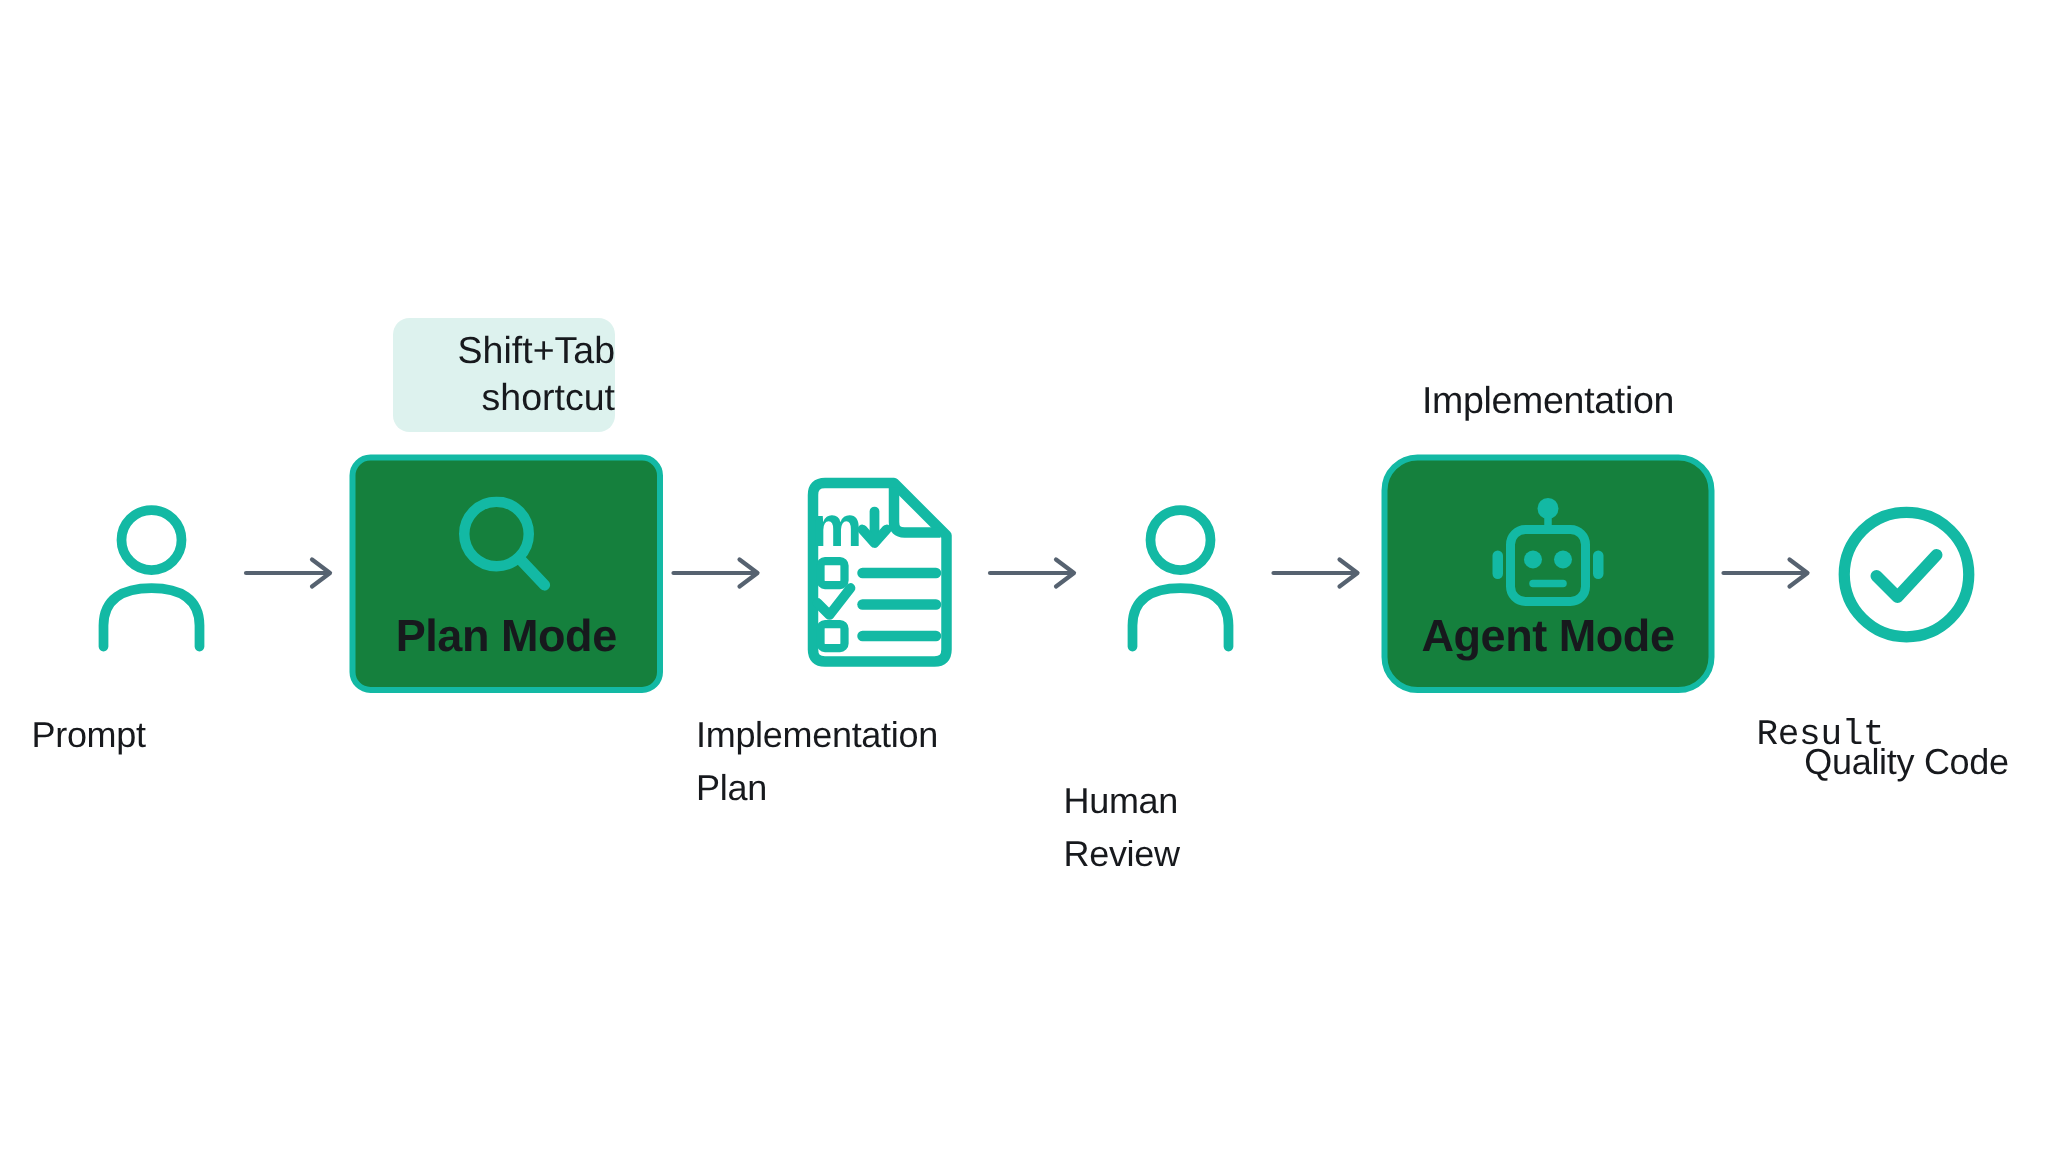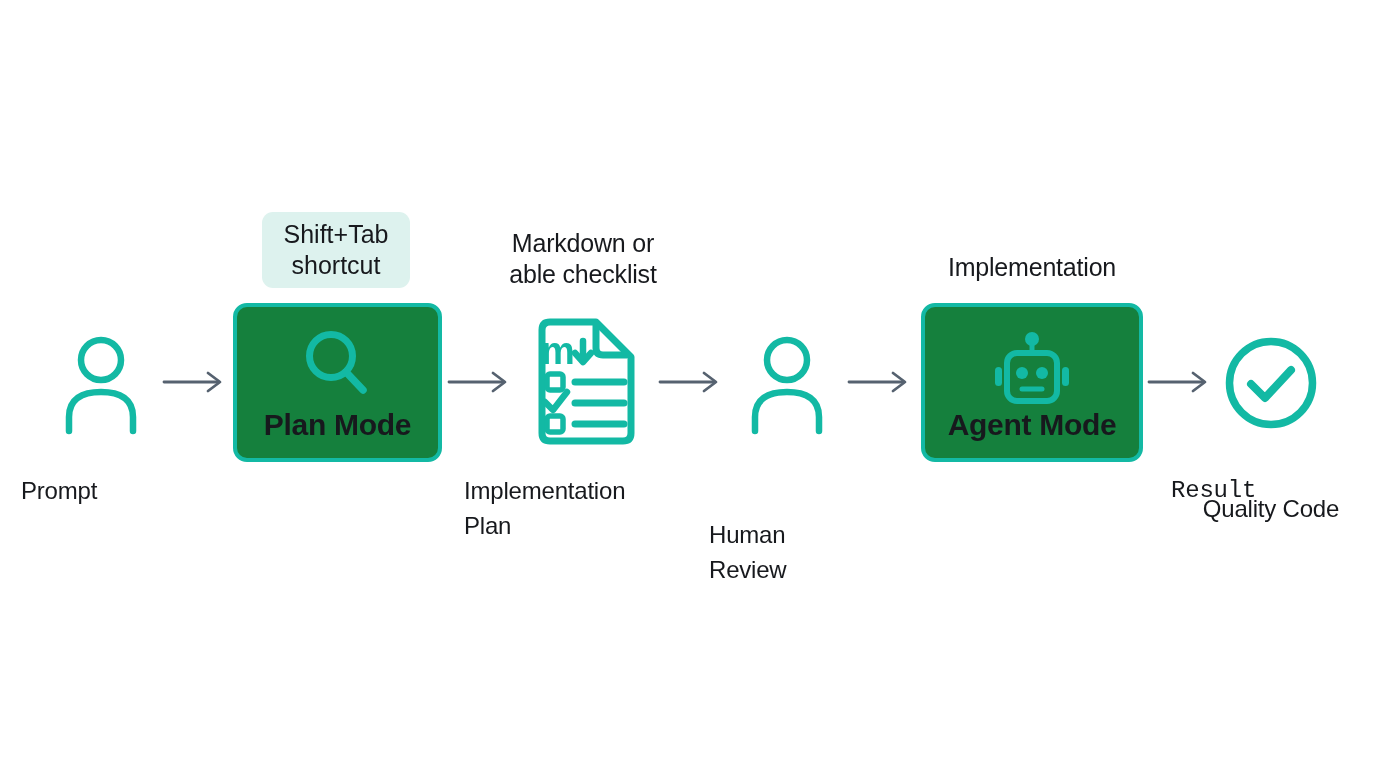--- a/index.html
+++ b/index.html
@@ -42,21 +42,21 @@
     letter-spacing: -0.3px;
     color: var(--text);
   }
 
   .badge {
     position: absolute;
     background: var(--badge-bg);
     border-radius: 11px;
     display: flex;
     flex-direction: column;
-    align-items: center;
+    align-items: flex-end;
     justify-content: center;
     font-size: 25px;
     line-height: 31px;
     text-align: center;
   }
 
   .label {
     position: absolute;
     font-size: 24px;
     line-height: 35px;
@@ -109,24 +109,20 @@
     <div class="box-title">Plan Mode</div>
   </div>
 
   <div class="abs arrowc" style="left:447px; top:370px;">
     <svg width="68" height="24" viewBox="0 0 68 24" fill="none">
       <line x1="2" y1="12" x2="56" y2="12" stroke="currentColor" stroke-width="2.8" stroke-linecap="round"></line>
       <polyline points="46,3 58,12 46,21" stroke="currentColor" stroke-width="2.8" fill="none" stroke-linecap="round" stroke-linejoin="round"></polyline>
     </svg>
   </div>
 
-  <div class="note" style="left:463px; top:228px; width:240px;">
-    <div>Markdown or</div>
-    <div>able checklist</div>
-  </div>
 
   <div class="abs teal" style="left:533px; top:317px;">
     <svg width="104" height="130" viewBox="0 0 104 130" fill="none">
       <path d="M17 5 H63 L98 40 V116 Q98 124 90 124 H17 Q9 124 9 116 V13 Q9 5 17 5 Z" stroke="currentColor" stroke-width="7" stroke-linejoin="round"></path>
       <path d="M63 8 V31 Q63 38 70 38 H94" stroke="currentColor" stroke-width="7" stroke-linejoin="round"></path>
       <text x="8" y="47" font-size="38" font-weight="800" fill="currentColor" font-family="Liberation Sans, DejaVu Sans, sans-serif">m</text>
       <line x1="50" y1="24" x2="50" y2="42" stroke="currentColor" stroke-width="6.5" stroke-linecap="round"></line>
       <polyline points="42,36 50,45 58,36" stroke="currentColor" stroke-width="6.5" fill="none" stroke-linecap="round" stroke-linejoin="round"></polyline>
       <rect x="14" y="57" width="16" height="16" rx="3" stroke="currentColor" stroke-width="5.5"></rect>
       <line x1="42" y1="65" x2="91" y2="65" stroke="currentColor" stroke-width="7" stroke-linecap="round"></line>
@@ -163,21 +159,21 @@
 
   <div class="abs arrowc" style="left:847px; top:370px;">
     <svg width="68" height="24" viewBox="0 0 68 24" fill="none">
       <line x1="2" y1="12" x2="56" y2="12" stroke="currentColor" stroke-width="2.8" stroke-linecap="round"></line>
       <polyline points="46,3 58,12 46,21" stroke="currentColor" stroke-width="2.8" fill="none" stroke-linecap="round" stroke-linejoin="round"></polyline>
     </svg>
   </div>
 
   <div class="note" style="left:912px; top:252px; width:240px;">Implementation</div>
 
-  <div class="node-box" style="left:921px; top:303px; width:222px; height:159px;">
+  <div class="node-box" style="left:921px; top:303px; width:222px; height:159px;border-radius:24px;">
     <span class="box-icon teal">
       <svg width="78" height="76" viewBox="0 0 78 76" fill="none">
         <circle cx="39" cy="8" r="7" fill="currentColor"></circle>
         <line x1="39" y1="13" x2="39" y2="22" stroke="currentColor" stroke-width="5"></line>
         <rect x="14" y="22" width="50" height="48" rx="10" stroke="currentColor" stroke-width="6"></rect>
         <rect x="2" y="36" width="7" height="19" rx="3.5" fill="currentColor"></rect>
         <rect x="69" y="36" width="7" height="19" rx="3.5" fill="currentColor"></rect>
         <circle cx="29" cy="42" r="6" fill="currentColor"></circle>
         <circle cx="49" cy="42" r="6" fill="currentColor"></circle>
         <line x1="29" y1="58" x2="49" y2="58" stroke="currentColor" stroke-width="5" stroke-linecap="round"></line>

